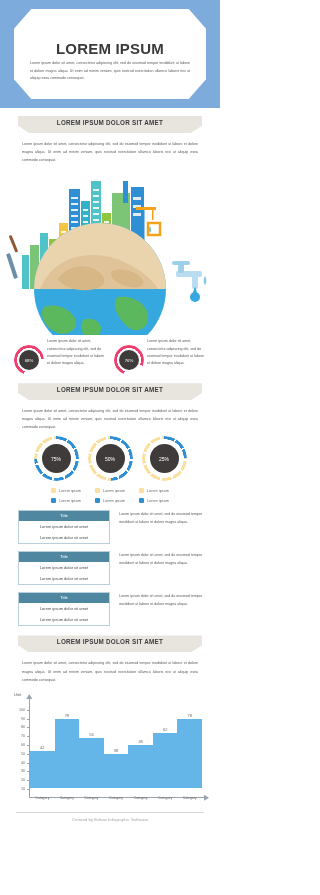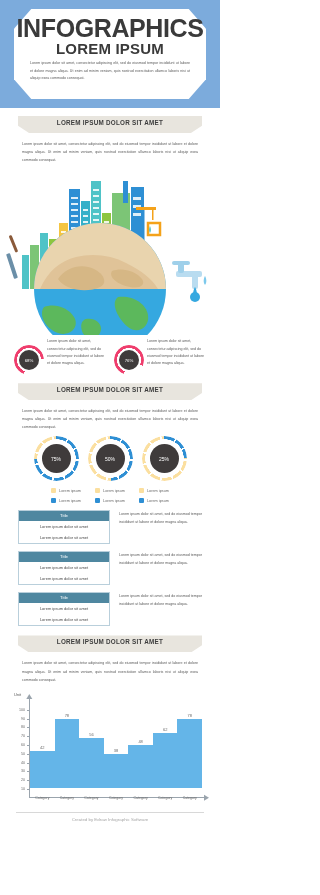--- a/index.html
+++ b/index.html
@@ -273,21 +273,20 @@
     padding-top: 5px;
   }
 </style>
 </head>
 <body>
 
 <div class="page">
 
   <div class="hero">
     <div class="hero-plate"></div>
-    <div class="hero-title">INFOGRAPHICS</div>
     <div class="hero-sub">LOREM IPSUM</div>
     <div class="hero-body">Lorem ipsum dolor sit amet, consectetur adipiscing elit, sed do eiusmod tempor incididunt ut labore et dolore magna aliqua. Ut enim ad minim veniam, quis nostrud exercitation ullamco laboris nisi ut aliquip exea commodo consequat.</div>
   </div>
   <div class="hero-gap"></div>
 
   <div class="banner-wrap">
     <div class="banner"></div>
     <div class="banner-text">LOREM IPSUM DOLOR SIT AMET</div>
   </div>
   <div class="sec-body">Lorem ipsum dolor sit amet, consectetur adipiscing elit, sed do eiusmod tempor incididunt ut labore et dolore magna aliqua. Ut enim ad minim veniam, quis nostrud exercitation ullamco laboris nisi ut aliquip exea commodo consequat.</div>

